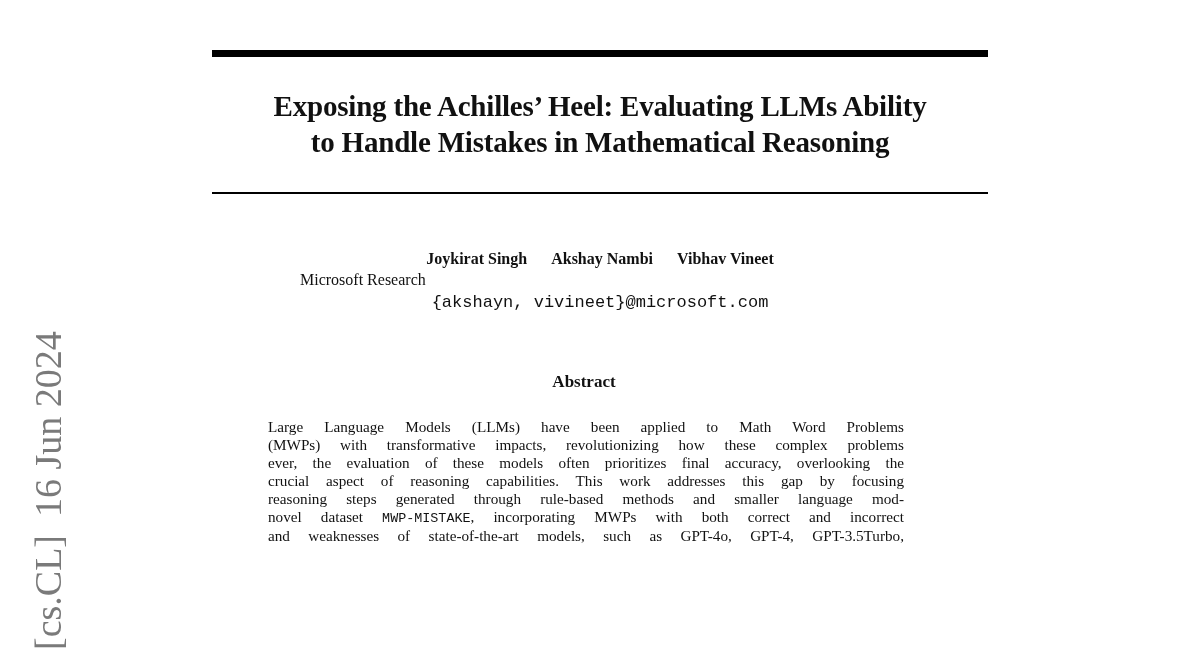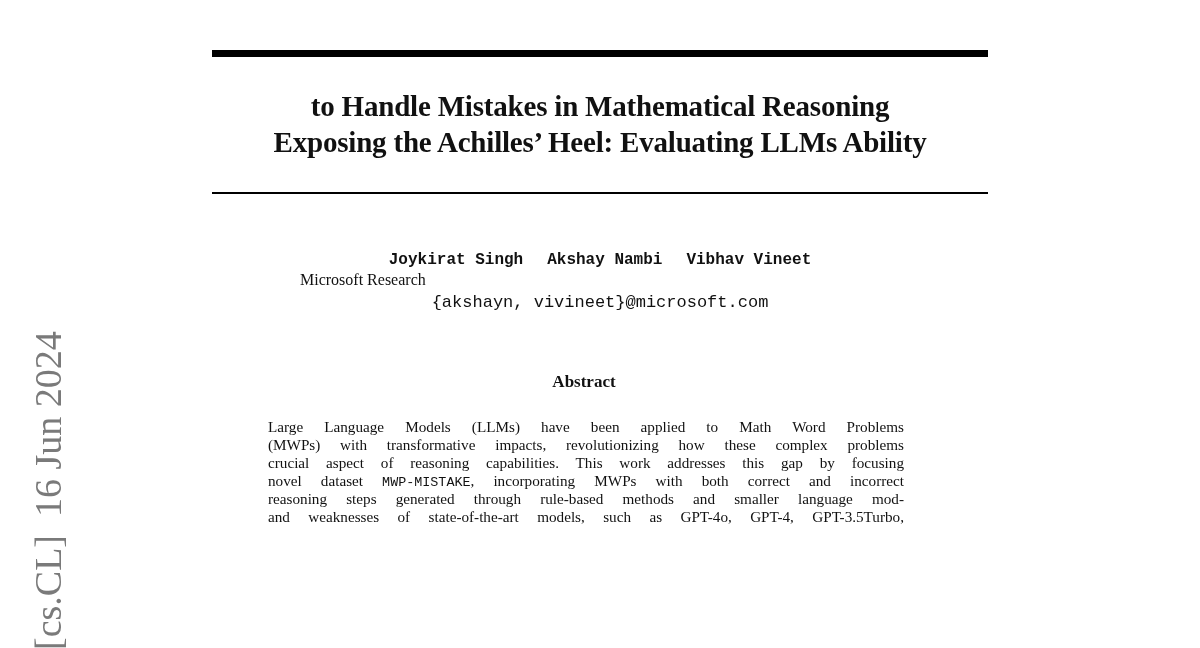--- a/index.html
+++ b/index.html
@@ -11,21 +11,21 @@
   .title {
     position: absolute; left: 200px; top: 88px; width: 800px; text-align: center;
     font-weight: bold; font-size: 29px; line-height: 36px; letter-spacing: -0.2px;
   }
   .title div { white-space: nowrap; }
   .bottom-rule { position: absolute; left: 212px; top: 192px; width: 776px; height: 2px; background: #000; }
   .authors {
     position: absolute; left: 300px; top: 249px; width: 600px; text-align: center;
     font-weight: bold; font-size: 16px; line-height: 20px;
   }
-  .authors span { margin: 4px 10px; font-family: Liberation Mono, monospace; }
+  .authors span { margin: 4px 10px; }
   .affil { position: absolute; left: 300px; top: 270px; width: 600px; text-align: left; font-size: 16px; line-height: 20px; }
   .email {
     position: absolute; left: 300px; top: 293px; width: 600px; text-align: center;
     font-family: "Liberation Mono", "DejaVu Sans Mono", monospace; font-size: 17px; line-height: 20px;
   }
   .abstract-heading {
     position: absolute; left: 284px; top: 370px; width: 600px; text-align: center;
     font-weight: bold; font-size: 17px; line-height: 24px;
   }
   .abstract-body { position: absolute; left: 268px; top: 418px; width: 636px; font-size: 15.2px; line-height: 18.1px; }
@@ -37,40 +37,41 @@
     white-space: nowrap; line-height: 40px;
   }
   .arxiv-stamp span { margin-right: 18px; }
 </style>
 </head>
 <body>
 
 <div class="top-rule"></div>
 
 <div class="title">
+  <div>Exposing the Achilles’ Heel: Evaluating LLMs Ability</div>
   <div>to Handle Mistakes in Mathematical Reasoning</div>
-  <div>Exposing the Achilles’ Heel: Evaluating LLMs Ability</div>
 </div>
 
 <div class="bottom-rule"></div>
 
 <div class="authors">
   <span>Joykirat Singh</span>
   <span>Akshay Nambi</span>
   <span>Vibhav Vineet</span>
 </div>
 <div class="affil">Microsoft Research</div>
 <div class="email">{akshayn, vivineet}@microsoft.com</div>
 
 <div class="abstract-heading">Abstract</div>
 
 <div class="abstract-body">
   <div class="line">Large Language Models (LLMs) have been applied to Math Word Problems</div>
   <div class="line">(MWPs) with transformative impacts, revolutionizing how these complex problems</div>
+  <div class="line">ever, the evaluation of these models often prioritizes final accuracy, overlooking the</div>
   <div class="line">crucial aspect of reasoning capabilities. This work addresses this gap by focusing</div>
+  <div class="line">reasoning steps generated through rule-based methods and smaller language mod-</div>
   <div class="line"><span>novel dataset </span><span class="mono">MWP-MISTAKE</span><span>, incorporating MWPs with both correct and incorrect</span></div>
-  <div class="line">reasoning steps generated through rule-based methods and smaller language mod-</div>
   <div class="line">and weaknesses of state-of-the-art models, such as GPT-4o, GPT-4, GPT-3.5Turbo,</div>
 </div>
 
 <div class="arxiv-stamp">
   <span>[cs.CL]</span><span>16 Jun 2024</span>
 </div>
 
 </body></html>

